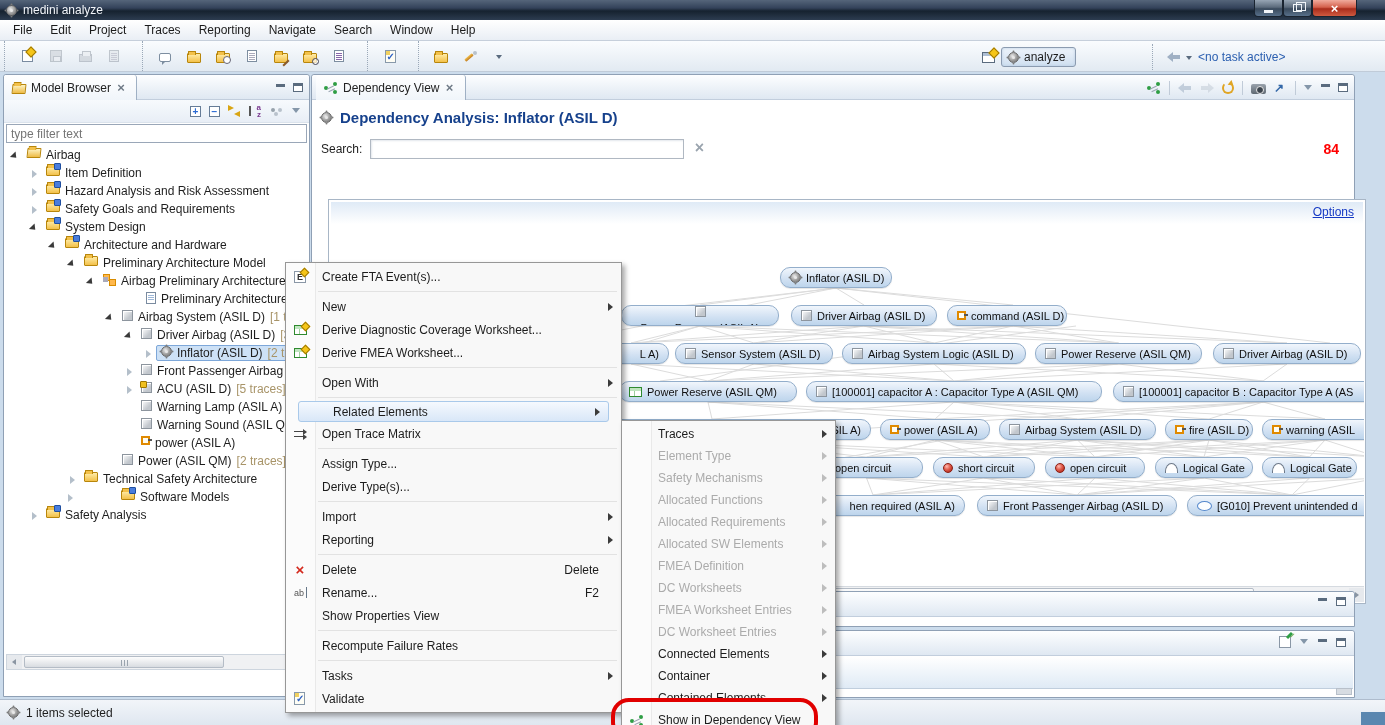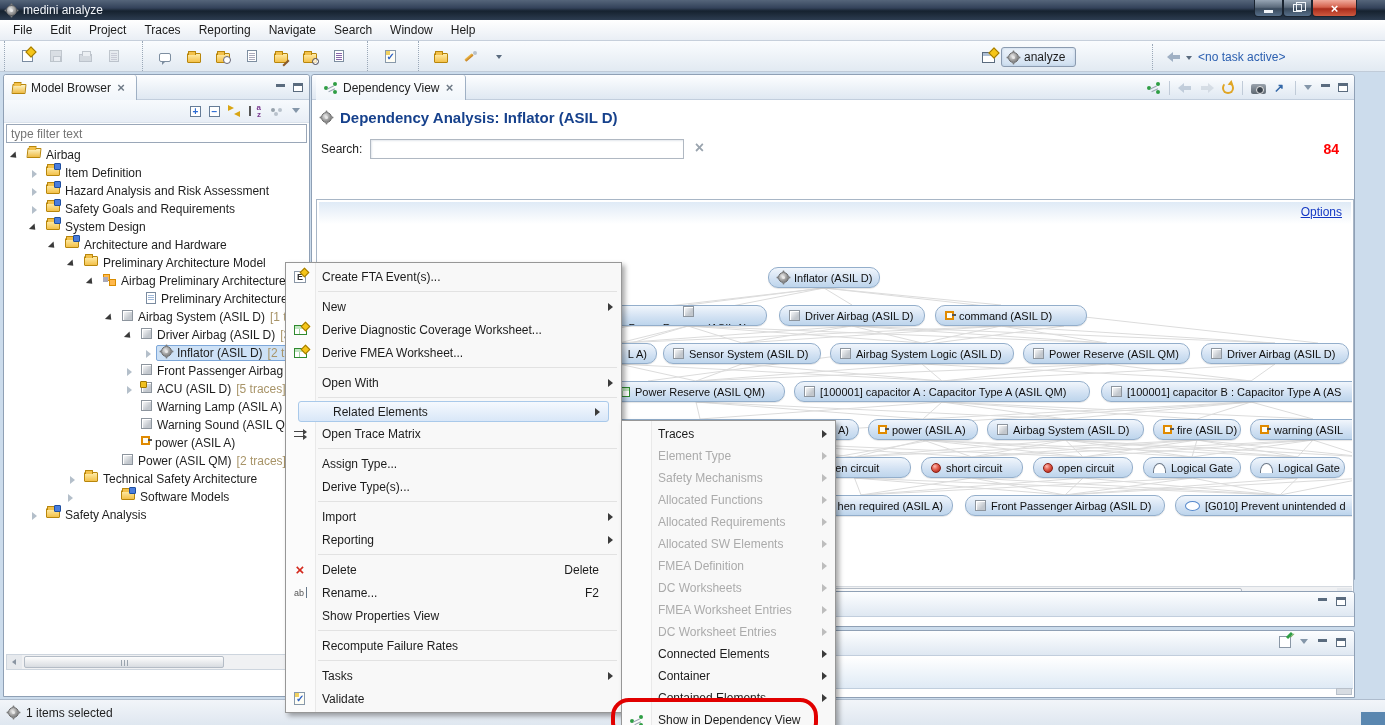--- a/index.html
+++ b/index.html
@@ -206,21 +206,21 @@
 
   
   #editorPanel{left:311px;top:74px;width:1044px;height:506px;}
   #editorPanel .tab{left:4px;}
   .ed-body{position:absolute;left:1px;right:1px;top:26px;bottom:1px;background:#fff;}
   .ed-heading{position:absolute;left:8px;top:8px;display:flex;align-items:center;gap:8px;}
   .ed-heading .htxt{font-size:15px;font-weight:bold;color:#16418c;}
   .ed-search{position:absolute;left:8px;top:38px;display:flex;align-items:center;gap:8px;}
   .ed-search input{width:314px;height:20px;border:1px solid #b0b8c2;box-shadow:inset 1px 1px 2px #e3e7ec;padding:2px 4px;font:12px "Liberation Sans",sans-serif;}
   .badge{position:absolute;right:14px;top:40px;color:#f00;font-weight:bold;font-size:14px;}
-  .graph-box{position:absolute;left:3px;top:98px;width:1038px;height:405px;border:1px solid #a8b6c6;background:#fff;}
+  .graph-box{position:absolute;left:15px;top:98px;width:1038px;height:405px;border:1px solid #a8b6c6;background:#fff;}
   .graph-top{position:absolute;left:1px;right:1px;top:1px;height:22px;background:linear-gradient(#dfeaf6,rgba(255,255,255,0));}
   .options-link{position:absolute;right:10px;top:4px;color:#1539c4;text-decoration:underline;font-size:12px;}
   .graph-viewport{position:absolute;left:1px;right:1px;top:1px;bottom:17px;overflow:hidden;}
   .graph-hscroll{position:absolute;left:1px;right:1px;bottom:1px;height:16px;background:#f0f1f3;border-top:1px solid #d5dae0;display:flex;align-items:center;}
   .gnode{position:absolute;height:21px;border:1px solid #93aecb;border-radius:10px;
     background:linear-gradient(#f1f6fc,#d3e2f3 55%,#bdd5ec);box-shadow:0 1px 1px rgba(0,0,0,.10);
     display:flex;align-items:center;gap:5px;padding:0 9px;font-size:11px;color:#101010;white-space:nowrap;overflow:hidden;}
   .gnode.alignright{justify-content:flex-end;}
   #edgeLayer{position:absolute;left:0;top:0;}
 
@@ -680,21 +680,21 @@
               <span>Inflator (ASIL D)</span>
             </div>
             <div class="gnode" style="left: 291px; top: 104px; width: 158px; flex-direction: column;">
               <span class="icn cube-icon"></span>
               <span>Power Reserve (ASIL A)</span>
             </div>
             <div class="gnode" style="left: 461px; top: 104px; width: 146px;">
               <span class="icn cube-icon"></span>
               <span>Driver Airbag (ASIL D)</span>
             </div>
-            <div class="gnode" style="left: 617px; top: 104px; width: 152px;">
+            <div class="gnode" style="left: 617px; top: 104px; width: 120px;">
               <span class="icn port-icon"></span>
               <span>command (ASIL D)</span>
             </div>
             <div class="gnode alignright" style="left: 263px; top: 142px; width: 76px;">
               <span>L A)</span>
             </div>
             <div class="gnode" style="left: 345px; top: 142px; width: 158px;">
               <span class="icn cube-icon"></span>
               <span>Sensor System (ASIL D)</span>
             </div>

